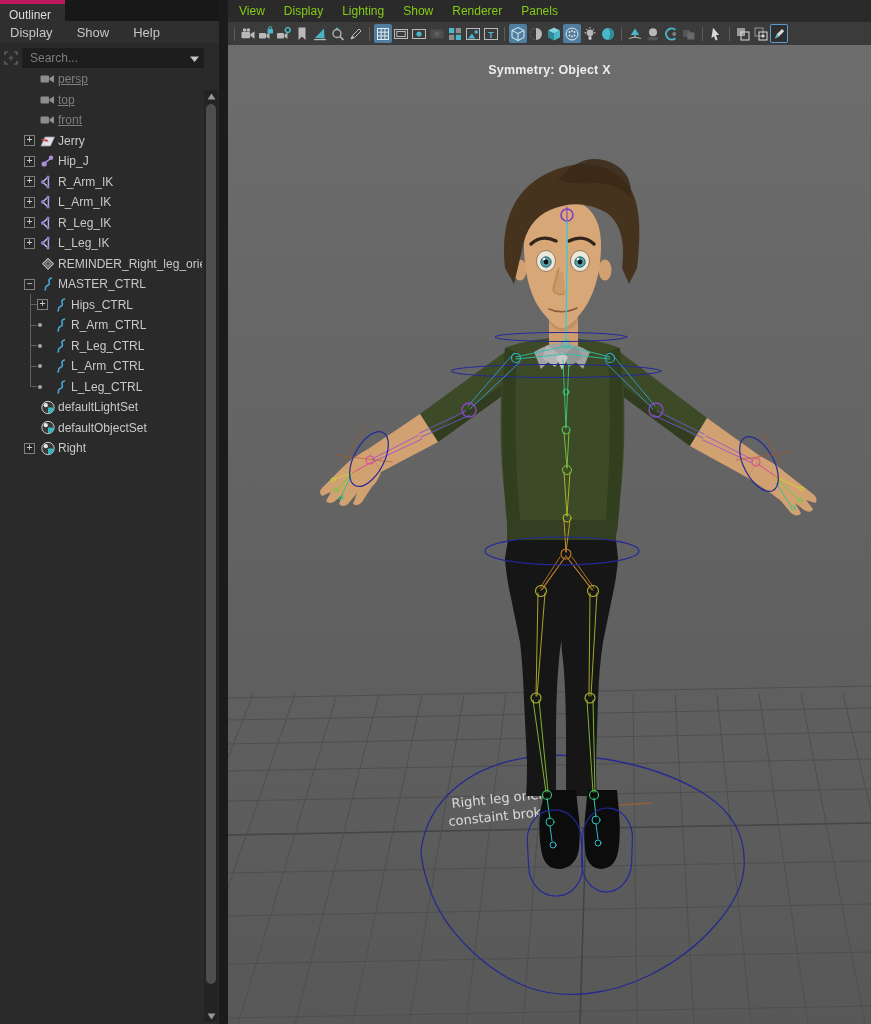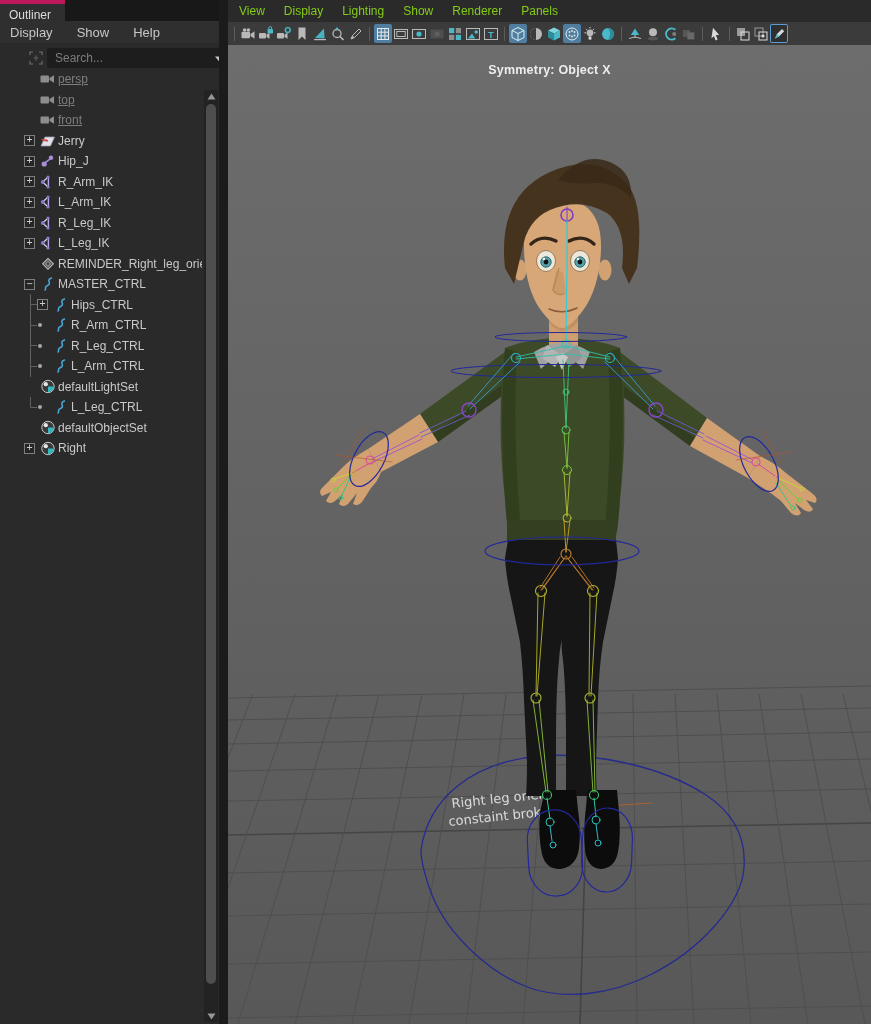--- a/index.html
+++ b/index.html
@@ -3,21 +3,21 @@
 <meta charset="utf-8">
 <style>
   html,body{margin:0;padding:0;}
   body{width:871px;height:1024px;background:#1b1b1b;font-family:"Liberation Sans",sans-serif;overflow:hidden;position:relative;-webkit-font-smoothing:antialiased;}
   
   .outliner{position:absolute;left:0;top:0;width:219px;height:1024px;background:#2a2a2a;}
   .ol-tabbar{height:21px;background:#181818;display:flex;align-items:stretch;}
   .ol-tab{background:#2f2f2f;color:#dcdcdc;font-size:12px;padding:4px 14px 2px 9px;border-top:4px solid #be185d;}
   .ol-menubar{height:22px;background:#2f2f2f;display:flex;align-items:center;padding-left:10px;gap:24px;}
   .ol-menu{font-size:13px;color:#c6c6c6;}
-  .ol-searchrow{height:26px;display:flex;align-items:center;padding:2px 18px 2px 2px;background:#2a2a2a;gap:2px;margin-left:25px;}
+  .ol-searchrow{height:26px;display:flex;align-items:center;padding:2px 18px 2px 2px;background:#2a2a2a;gap:2px;}
   .filter-btn{width:18px;height:18px;display:flex;align-items:center;justify-content:center;flex:0 0 auto;}
   .search-box{flex:1;height:20px;background:#1d1d1d;border-radius:2px;display:flex;align-items:center;padding:0 4px 0 6px;}
   .search-box input{flex:1;background:transparent;border:none;outline:none;color:#9a9a9a;font-size:12px;font-family:"Liberation Sans",sans-serif;min-width:0;}
   .search-box input::placeholder{color:#7c7c7c;}
   .dd-arrow{flex:0 0 auto;margin-left:2px;}
   .ol-tree{position:absolute;top:69px;left:0;right:17px;bottom:0;overflow:hidden;}
   .orow{height:20.5px;display:flex;align-items:center;font-size:12px;color:#c9c9c9;white-space:nowrap;}
   .orow.muted .olabel{color:#7e7e7e;text-decoration:underline;}
   .olabel{margin-left:2px;}
   .ind{display:inline-block;height:1px;flex:0 0 auto;}
@@ -258,43 +258,43 @@
         <span class="ind" style="width:3px"></span>
         <span class="oicon">
           <svg width="16" height="14" viewBox="0 0 16 14">
             <path d="M11.5 1 C5 3.5 13 6 7.5 8.5 C3.5 10.3 6.8 11.8 5 13" fill="none" stroke="#49a8d8" stroke-width="1.5" stroke-linecap="round"></path>
           </svg>
         </span>
         <span class="olabel">L_Arm_CTRL</span>
       </div>
       <div class="orow">
         <span class="ind" style="width:24px"></span>
+        <svg class="connsvg" width="13" height="21">
+          <path d="M6.5 0 V10.5 M6.5 10.5 H13" stroke="#606060" fill="none"></path>
+        </svg>
+        <span class="cdot"></span>
+        <span class="ind" style="width:3px"></span>
+        <span class="oicon">
+          <svg width="16" height="14" viewBox="0 0 16 14">
+            <path d="M11.5 1 C5 3.5 13 6 7.5 8.5 C3.5 10.3 6.8 11.8 5 13" fill="none" stroke="#49a8d8" stroke-width="1.5" stroke-linecap="round"></path>
+          </svg>
+        </span>
+        <span class="olabel">L_Leg_CTRL</span>
+      </div>
+      <div class="orow">
+        <span class="ind" style="width:24px"></span>
         <span class="ind" style="width:11px"></span>
         <span class="oicon">
           <svg width="16" height="15" viewBox="0 0 16 15">
             <circle cx="8" cy="7.5" r="6.2" fill="#3a3a3a" stroke="#c8c8c8"></circle>
             <path d="M8 7.5 L13.8 7.5 A6 6 0 0 1 8 13.4 Z" fill="#35b8c0"></path>
             <circle cx="5.8" cy="5.2" r="2.1" fill="#e8e8e8"></circle>
           </svg>
         </span>
         <span class="olabel">defaultLightSet</span>
-      </div>
-      <div class="orow">
-        <span class="ind" style="width:24px"></span>
-        <svg class="connsvg" width="13" height="21">
-          <path d="M6.5 0 V10.5 M6.5 10.5 H13" stroke="#606060" fill="none"></path>
-        </svg>
-        <span class="cdot"></span>
-        <span class="ind" style="width:3px"></span>
-        <span class="oicon">
-          <svg width="16" height="14" viewBox="0 0 16 14">
-            <path d="M11.5 1 C5 3.5 13 6 7.5 8.5 C3.5 10.3 6.8 11.8 5 13" fill="none" stroke="#49a8d8" stroke-width="1.5" stroke-linecap="round"></path>
-          </svg>
-        </span>
-        <span class="olabel">L_Leg_CTRL</span>
       </div>
       <div class="orow">
         <span class="ind" style="width:24px"></span>
         <span class="ind" style="width:11px"></span>
         <span class="oicon">
           <svg width="16" height="15" viewBox="0 0 16 15">
             <circle cx="8" cy="7.5" r="6.2" fill="#3a3a3a" stroke="#c8c8c8"></circle>
             <path d="M8 7.5 L13.8 7.5 A6 6 0 0 1 8 13.4 Z" fill="#35b8c0"></path>
             <circle cx="5.8" cy="5.2" r="2.1" fill="#e8e8e8"></circle>
           </svg>

